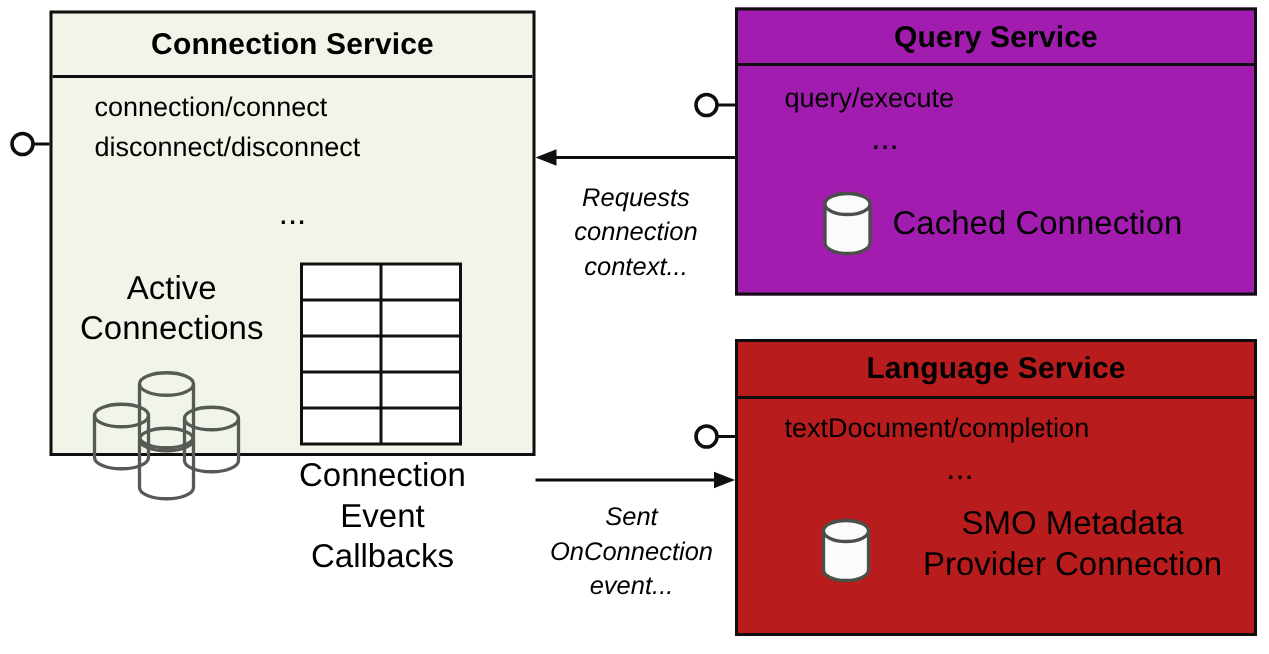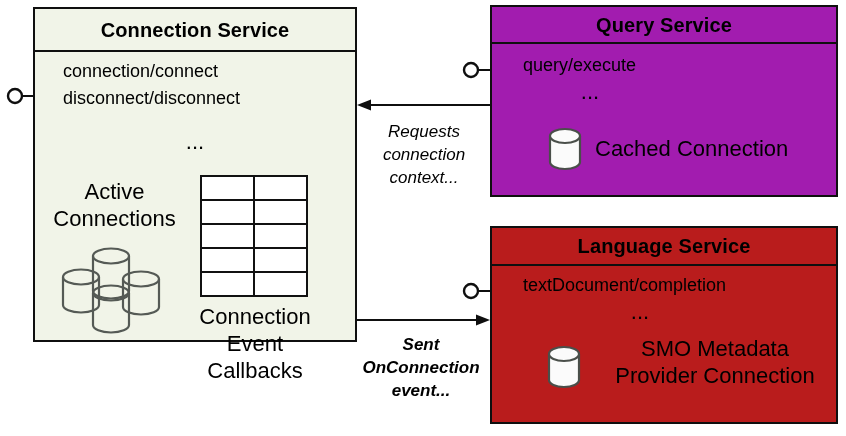--- a/index.html
+++ b/index.html
@@ -5,21 +5,21 @@
   html,body{margin:0;padding:0;background:#ffffff;}
   body{width:846px;height:436px;position:relative;overflow:hidden;
        font-family:"Liberation Sans","DejaVu Sans",sans-serif;color:#000;}
   .stage{position:absolute;left:0;top:0;width:846px;height:436px;}
 
   .uml-box{position:absolute;box-sizing:border-box;border:2px solid #0f0f0f;}
   .uml-box .hdr{position:absolute;left:0;top:0;right:0;box-sizing:border-box;
       border-bottom:2px solid #0f0f0f;display:flex;align-items:center;justify-content:center;}
   .hdr-txt{font-weight:bold;font-size:20px;letter-spacing:.1px;line-height:1;}
 
-  #connection-service{left:33px;top:7px;width:324px;height:335px;background:#f1f4e8;}
+  #connection-service{left:33px;top:7px;width:324px;height:297px;background:#f1f4e8;}
   #connection-service .hdr{height:43px;}
   #query-service{left:490px;top:5px;width:348px;height:192px;background:#a21caf;}
   #query-service .hdr{height:37px;}
   #language-service{left:490px;top:226px;width:348px;height:198px;background:#b91c1c;}
   #language-service .hdr{height:38px;}
 
   .op-list{position:absolute;left:0;right:0;text-align:center;
            font-size:18px;line-height:27px;}
   .op-line{white-space:nowrap;}
 
@@ -156,19 +156,19 @@
     <div>SMO Metadata</div>
     <div>Provider Connection</div>
   </div>
 
   <div class="edge-label" style="left:362px;width:124px;top:120px;">
     <div>Requests</div>
     <div>connection</div>
     <div>context...</div>
   </div>
 
-  <div class="edge-label" style="left:355px;width:132px;top:333px;font-weight:bold;">
+  <div class="edge-label" style="left:355px;width:132px;top:333px;">
     <div>Sent</div>
     <div>OnConnection</div>
     <div>event...</div>
   </div>
 
 </div>
 
 </body></html>

